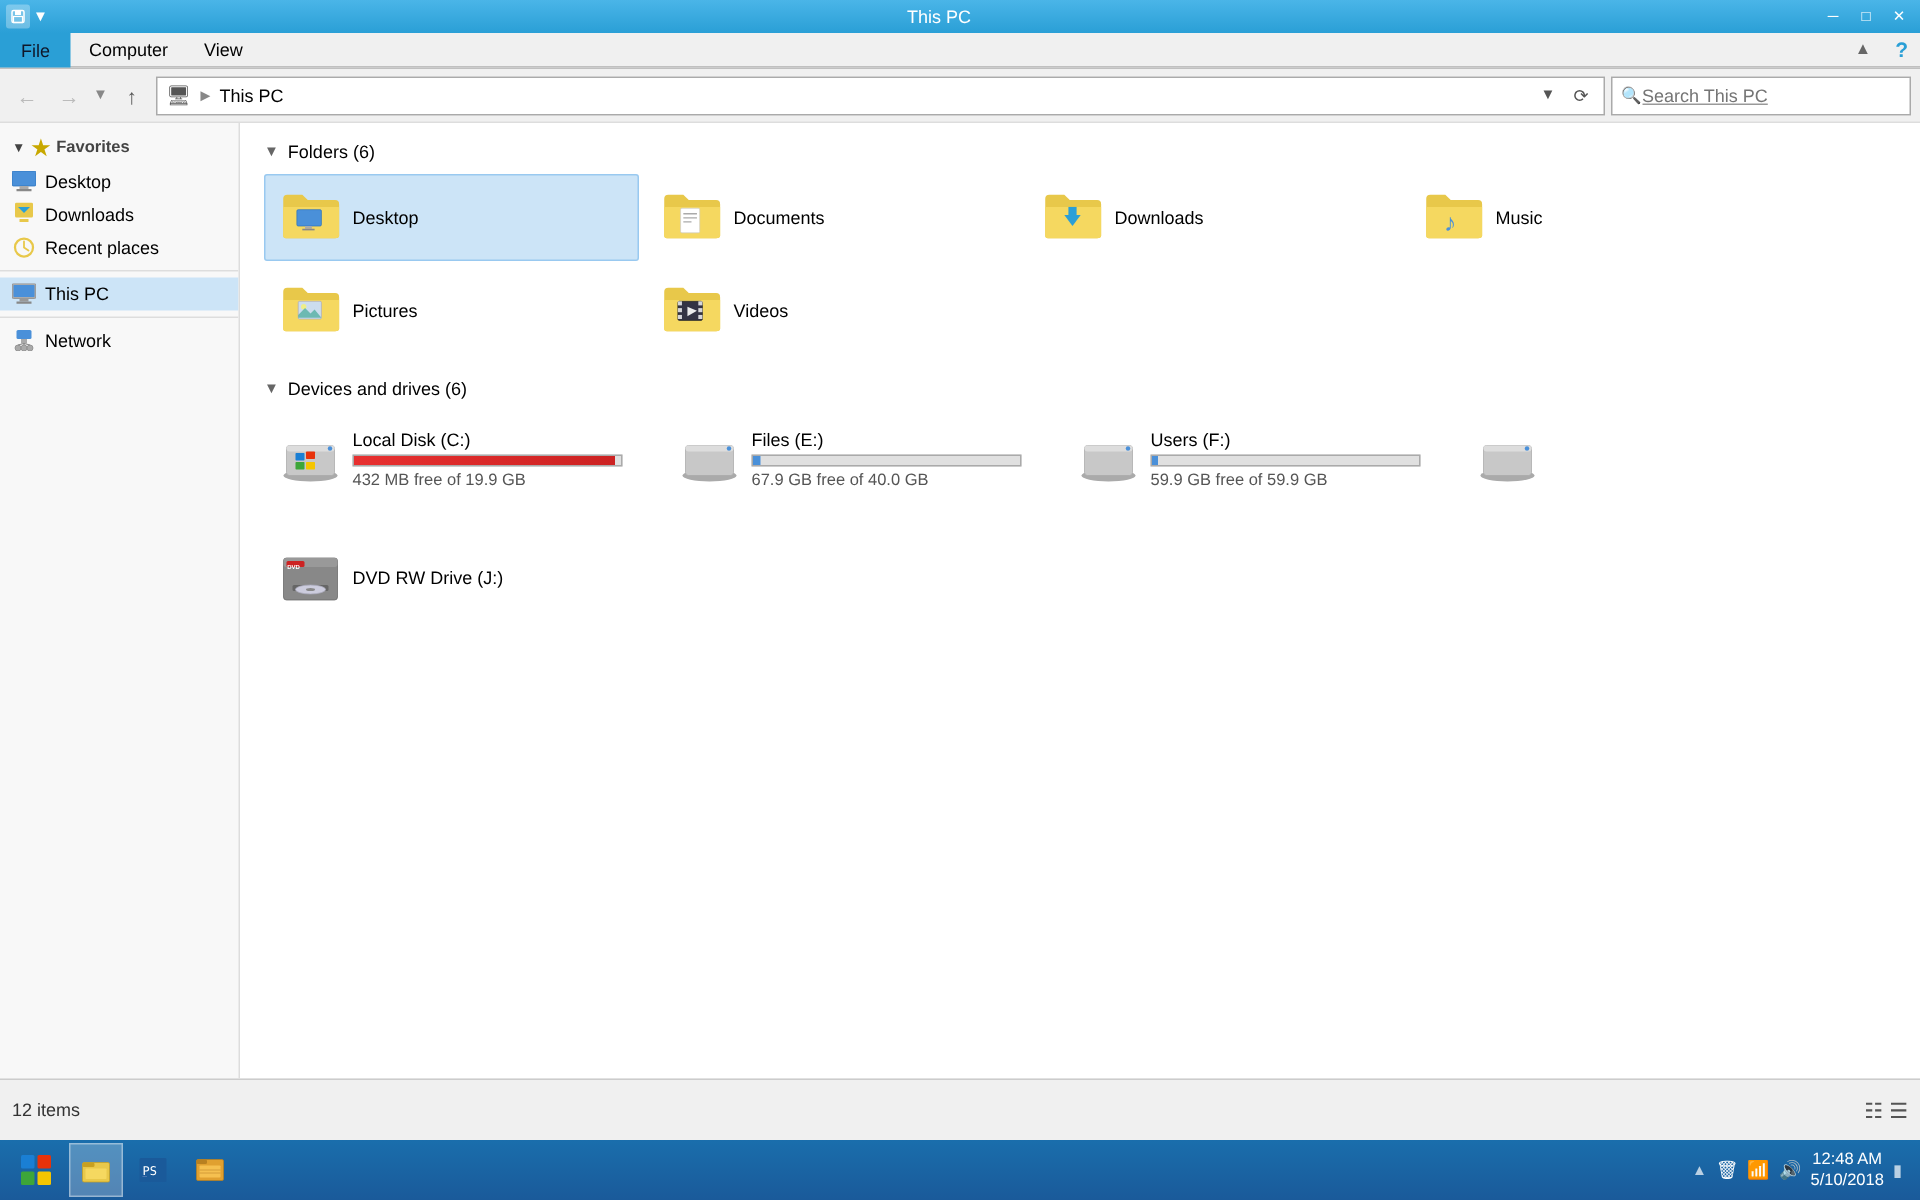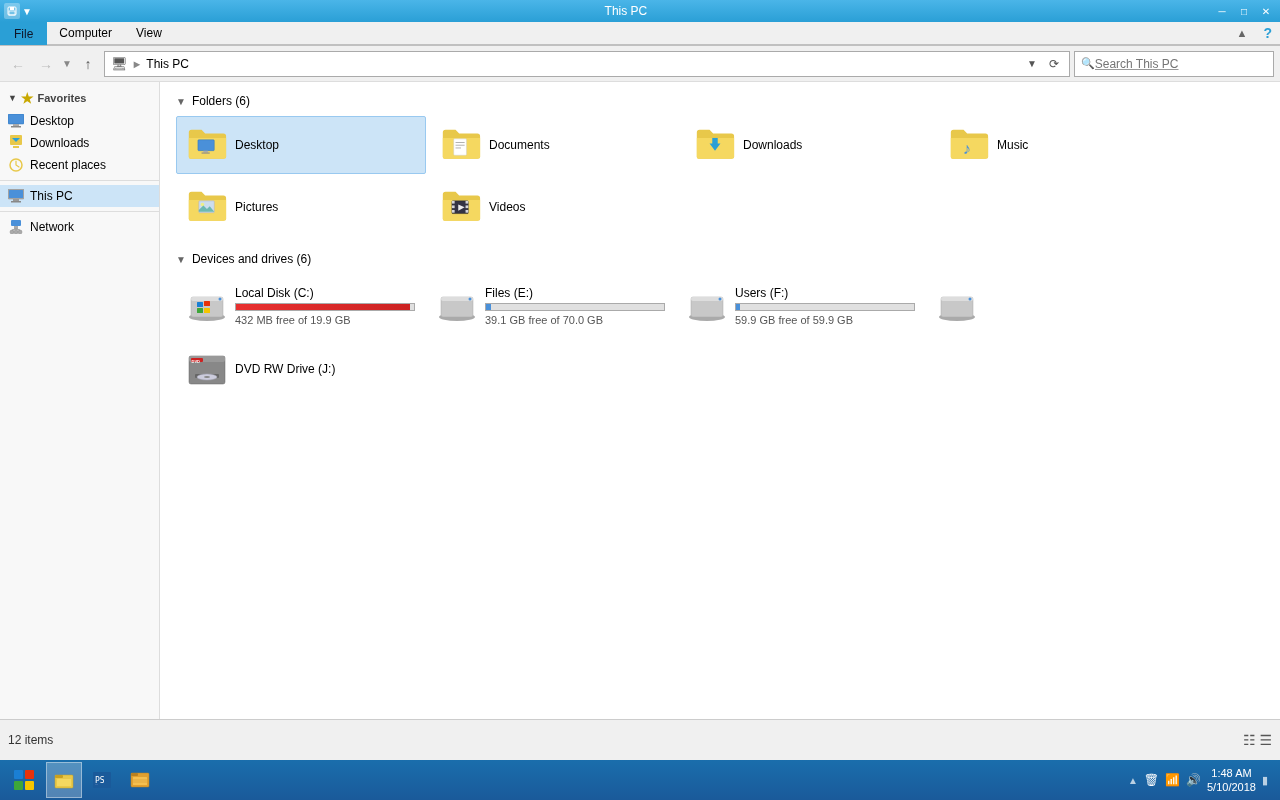--- a/index.html
+++ b/index.html
@@ -61,21 +61,21 @@
     .folders-grid { display: flex; flex-wrap: wrap; gap: 4px; margin-bottom: 16px; }
     .folder-item { width: 250px; height: 58px; display: flex; align-items: center; gap: 8px; padding: 6px 10px; border: 1px solid transparent; cursor: pointer; border-radius: 2px; }
     .folder-item.selected { background: #cce4f7; border-color: #99c9f0; }
     .folder-icon { width: 40px; height: 40px; position: relative; flex-shrink: 0; }
     .folder-name { font-size: 12px; color: #000; }
 
     
     .folder-svg { width: 40px; height: 35px; }
 
     
-    .drives-grid { display: flex; flex-wrap: wrap; gap: 0; }
+    .drives-grid { display: flex; flex-wrap: wrap; gap: 16px; }
     .drive-item { width: 250px; height: 64px; display: flex; align-items: center; gap: 8px; padding: 6px 10px; border: 1px solid transparent; cursor: pointer; border-radius: 2px; }
     .drive-icon { width: 40px; height: 40px; flex-shrink: 0; display: flex; align-items: center; justify-content: center; }
     .drive-info { flex: 1; min-width: 0; }
     .drive-name { font-size: 12px; color: #000; margin-bottom: 3px; }
     .drive-bar-container { height: 8px; background: #e0e0e0; border: 1px solid #aaa; margin-bottom: 3px; }
     .drive-bar { height: 100%; }
     .drive-bar.critical { background: linear-gradient(to right, #e83030, #cc2222); }
     .drive-bar.normal { background: #4a90d9; }
     .drive-free { font-size: 11px; color: #555; }
 
@@ -365,21 +365,21 @@
             <rect x="4" y="8" width="32" height="20" rx="2" fill="#c8c8c8" stroke="#aaa" stroke-width="0.5"></rect>
             <rect x="4" y="8" width="32" height="4" rx="2" fill="#ddd"></rect>
             <circle cx="33" cy="10" r="1.5" fill="#4a90d9"></circle>
           </svg>
         </div>
         <div class="drive-info">
           <div class="drive-name">Files (E:)</div>
           <div class="drive-bar-container">
             <div class="drive-bar normal" style="width:3%;"></div>
           </div>
-          <div class="drive-free">39.1 GB free of 70.0 GB</div>
+          <div class="drive-free">67.9 GB free of 40.0 GB</div>
         </div>
       </div>
 
       <div class="drive-item">
         <div class="drive-icon">
           <svg width="40" height="34" viewBox="0 0 40 34">
             <ellipse cx="20" cy="28" rx="18" ry="4" fill="#aaa"></ellipse>
             <rect x="4" y="8" width="32" height="20" rx="2" fill="#c8c8c8" stroke="#aaa" stroke-width="0.5"></rect>
             <rect x="4" y="8" width="32" height="4" rx="2" fill="#ddd"></rect>
             <circle cx="33" cy="10" r="1.5" fill="#4a90d9"></circle>
@@ -475,18 +475,18 @@
   </div>
 
   <div class="taskbar-spacer"></div>
 
   <div class="system-tray">
     <span class="tray-chevron">▲</span>
     <span style="font-size:12px;color:#fff;cursor:pointer;">🗑</span>
     <span style="font-size:12px;color:#fff;cursor:pointer;">📶</span>
     <span style="font-size:12px;color:#fff;cursor:pointer;">🔊</span>
     <div class="tray-time">
-      <div>1:48 AM</div>
+      <div>12:48 AM</div>
       <div>5/10/2018</div>
     </div>
     <span style="font-size:11px;color:rgba(255,255,255,0.7);cursor:pointer;">▮</span>
   </div>
 </div>
 
 </body></html>

